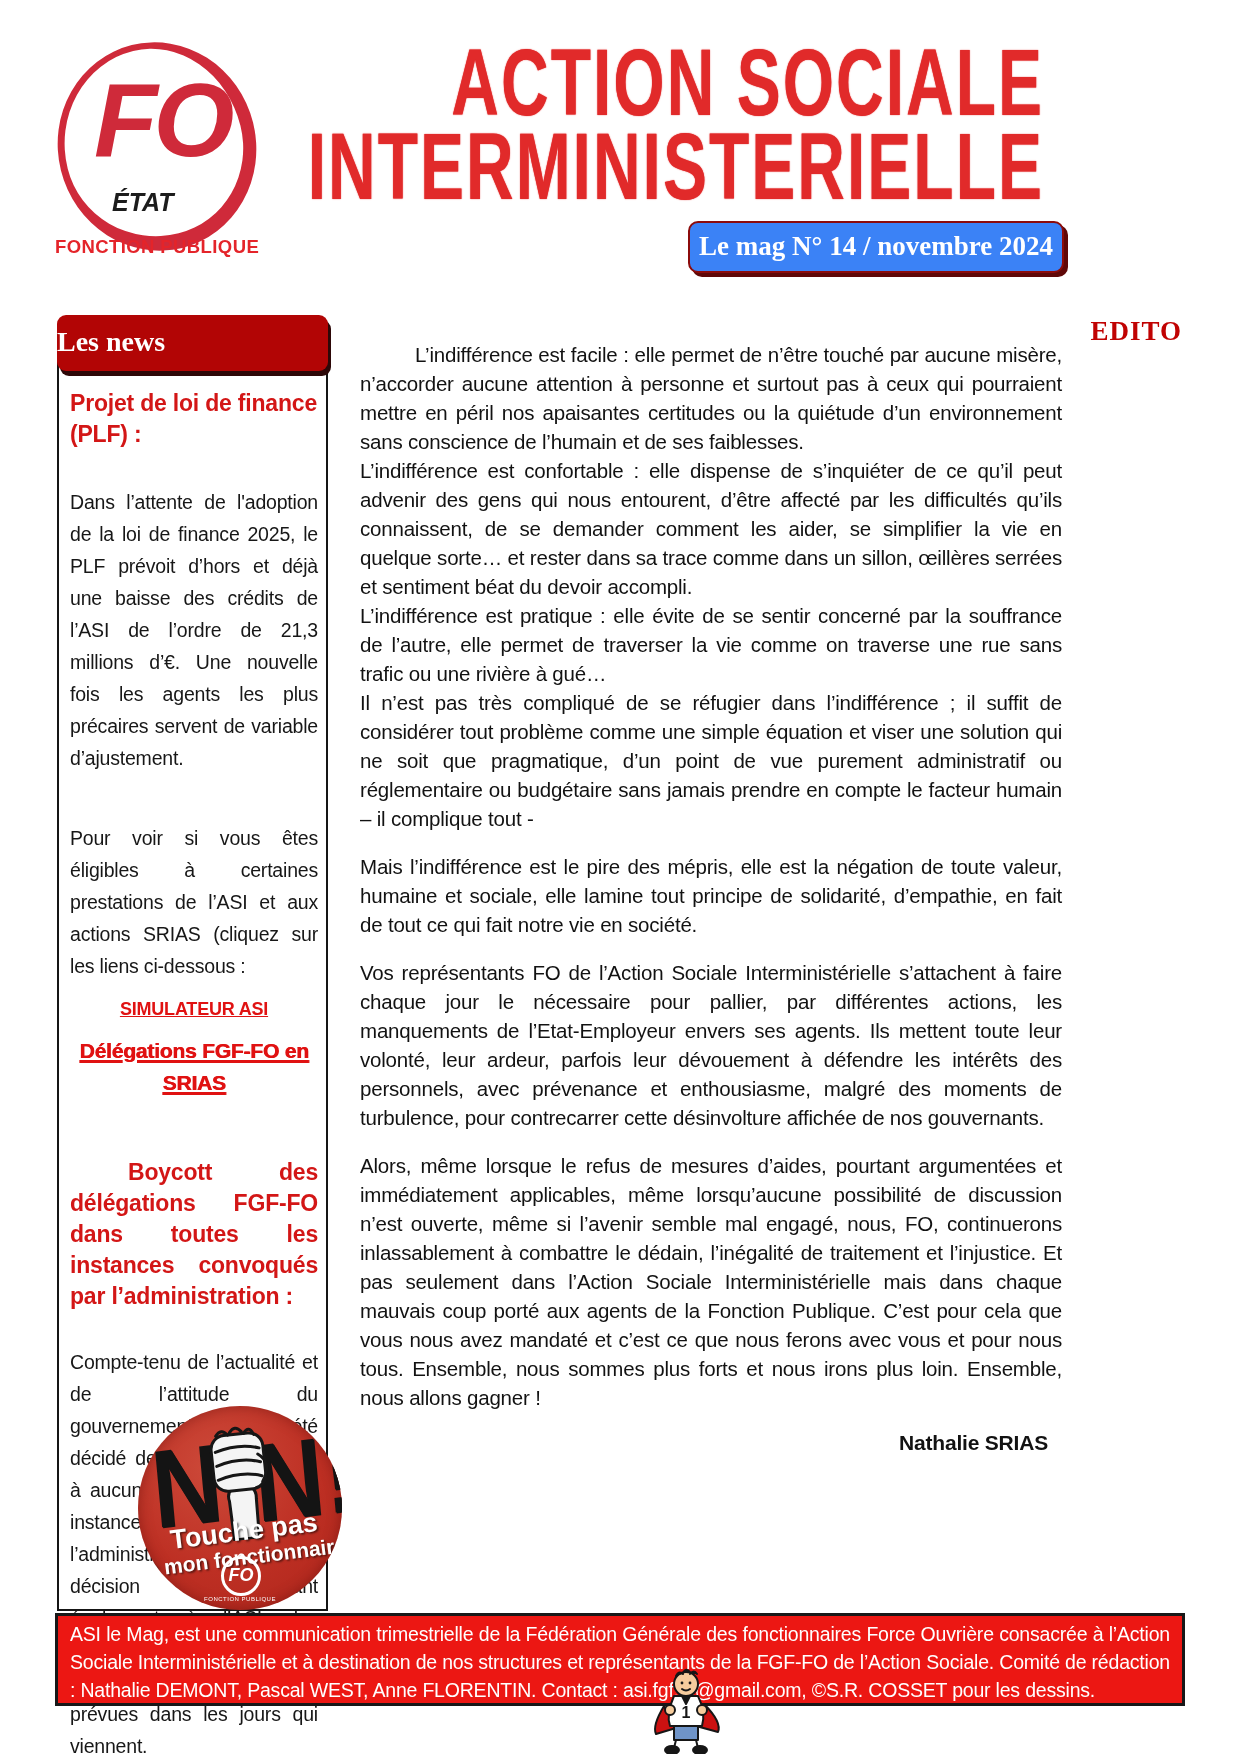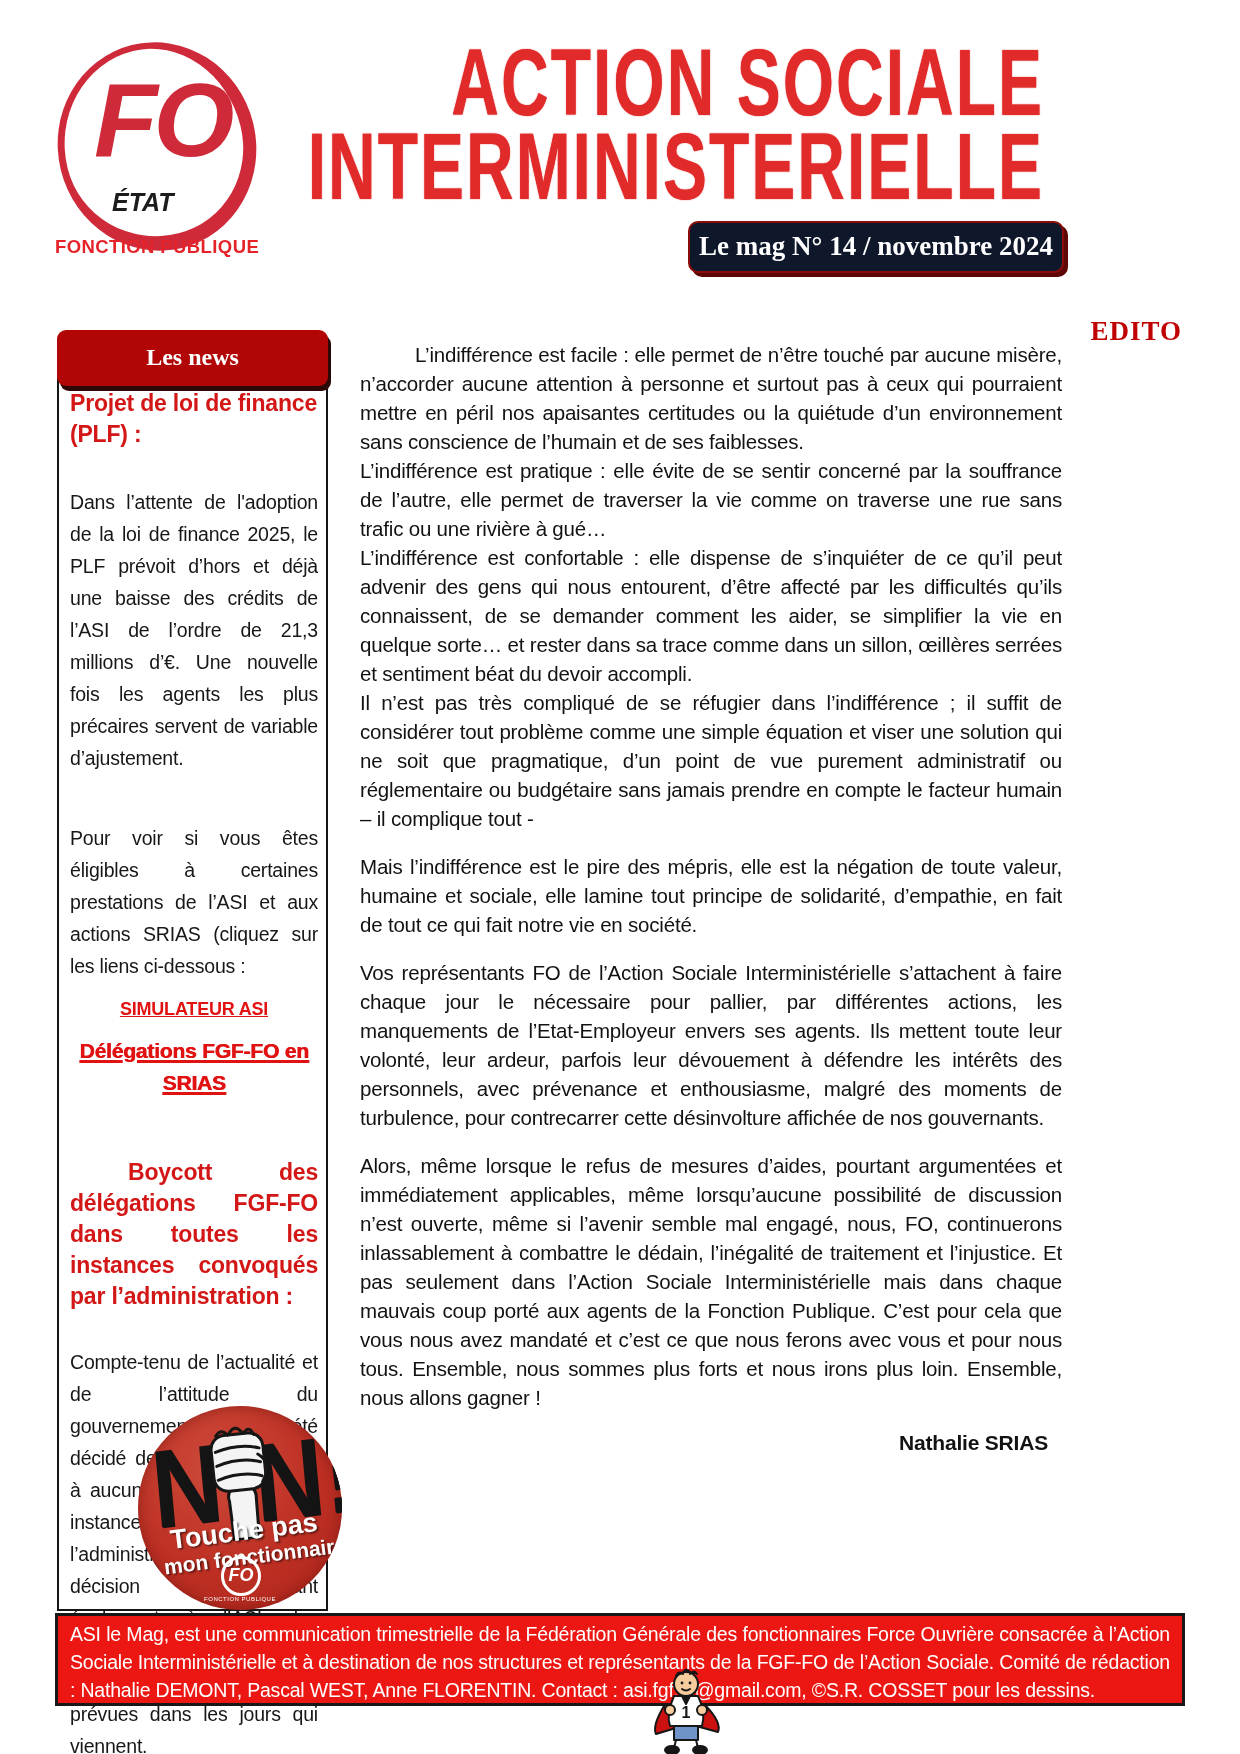--- a/index.html
+++ b/index.html
@@ -37,21 +37,21 @@
     font-size:66px; line-height:60px;
     transform:scaleY(1.42); transform-origin:top right;
     text-shadow:0 0 1px #e12a2a;
   }
   .title-l1 { top:40px; }
   .title-l2 { top:124px; }
 
   
   .issue-banner {
     position:absolute; left:688px; top:221px; width:372px; height:48px;
-    background:#0f172a; border:2px solid #8c0b0b; border-radius:10px;
+    background:#3b82f6; border:2px solid #8c0b0b; border-radius:10px;
     box-shadow:4px 4px 0 #5f0707;
     color:#ffffff; font-family:"Liberation Serif", serif; font-weight:bold;
     font-size:27px; text-align:center; line-height:47px;
   }
 
   
   .edito-label {
     position:absolute; left:1040px; top:316px; width:142px; text-align:right;
     color:#c00202; font-family:"Liberation Serif", serif; font-weight:bold;
     font-size:27px; letter-spacing:1px;
@@ -71,21 +71,21 @@
 
   
   .sidebar-box {
     position:absolute; left:57px; top:346px; width:267px; height:1263px;
     border:2px solid #151515; border-top:none; background:#ffffff;
   }
   .lesnews-header {
     position:absolute; left:57px; top:315px; width:271px; height:56px;
     background:#b20505; border-radius:9px; box-shadow:3px 5px 0 #2d0808;
     color:#ffffff; font-family:"Liberation Serif", serif; font-weight:bold;
-    font-size:24px; text-align:center; line-height:54px; z-index:3;margin-top:15px;
+    font-size:28px; line-height:54px; z-index:3;
   }
   .sidebar-content {
     position:absolute; left:70px; top:388px; width:248px;
     font-size:19.5px; line-height:32px; letter-spacing:-0.2px;
     text-align:justify; color:#171717; z-index:2;
   }
   .side-head {
     color:#d31616; font-weight:bold; font-size:23px; line-height:31px;
     text-align:left; margin:0 0 36px 0;
   }
@@ -164,22 +164,22 @@
   <div class="logo-caption">FONCTION PUBLIQUE</div>
 
   <div class="title-line title-l1">ACTION SOCIALE</div>
   <div class="title-line title-l2">INTERMINISTERIELLE</div>
 
   <div class="issue-banner">Le mag  N° 14 / novembre 2024</div>
 
   <div class="edito-label">EDITO</div>
   <div class="edito-body">
     <p class="indent">L’indifférence est facile : elle  permet de n’être touché par aucune misère, n’accorder aucune attention à personne et surtout pas à ceux qui pourraient mettre en péril nos apaisantes certitudes ou la quiétude d’un environnement sans conscience de l’humain et de ses faiblesses.</p>
+    <p>L’indifférence est confortable : elle dispense de s’inquiéter de ce qu’il peut advenir des gens qui nous entourent, d’être affecté par les difficultés qu’ils connaissent, de se demander comment les aider, se simplifier la vie en quelque sorte… et rester dans sa trace comme dans un sillon, œillères serrées et sentiment béat du devoir accompli.</p>
     <p>L’indifférence est pratique : elle évite de se sentir concerné par la souffrance de l’autre, elle permet de traverser la vie comme on traverse une rue sans trafic ou une rivière à gué…</p>
-    <p>L’indifférence est confortable : elle dispense de s’inquiéter de ce qu’il peut advenir des gens qui nous entourent, d’être affecté par les difficultés qu’ils connaissent, de se demander comment les aider, se simplifier la vie en quelque sorte… et rester dans sa trace comme dans un sillon, œillères serrées et sentiment béat du devoir accompli.</p>
     <p>Il n’est pas très compliqué de se réfugier dans l’indifférence ; il suffit de considérer tout problème comme une simple équation et viser une solution qui ne soit que pragmatique, d’un point de vue purement administratif ou réglementaire ou budgétaire sans jamais prendre en compte le facteur humain – il complique tout -</p>
     <p class="gap">Mais l’indifférence est le pire des mépris, elle est la négation de toute valeur, humaine et sociale, elle lamine tout principe de solidarité, d’empathie, en fait de tout ce qui fait notre vie en société.</p>
     <p class="gap">Vos représentants FO de l’Action Sociale Interministérielle s’attachent à faire chaque jour le nécessaire pour pallier, par différentes actions, les manquements de l’Etat-Employeur envers ses agents. Ils mettent toute leur volonté, leur ardeur, parfois leur dévouement à défendre les intérêts des personnels, avec prévenance et enthousiasme, malgré des moments de turbulence, pour contrecarrer cette désinvolture affichée de nos gouvernants.</p>
     <p class="gap">Alors, même lorsque le refus de mesures d’aides, pourtant argumentées et immédiatement applicables, même lorsqu’aucune possibilité de discussion n’est ouverte, même si l’avenir semble mal engagé, nous, FO, continuerons inlassablement à combattre le dédain, l’inégalité de traitement et l’injustice. Et pas seulement dans l’Action Sociale Interministérielle mais dans chaque mauvais coup porté aux agents de la Fonction Publique. C’est pour cela que vous nous avez mandaté et c’est ce que nous ferons avec vous et pour nous tous. Ensemble, nous sommes plus forts et nous irons plus loin. Ensemble, nous allons gagner !</p>
     <div class="signature">Nathalie SRIAS</div>
   </div>
 
   <div class="sidebar-box"></div>
   <div class="lesnews-header">Les news</div>
 

